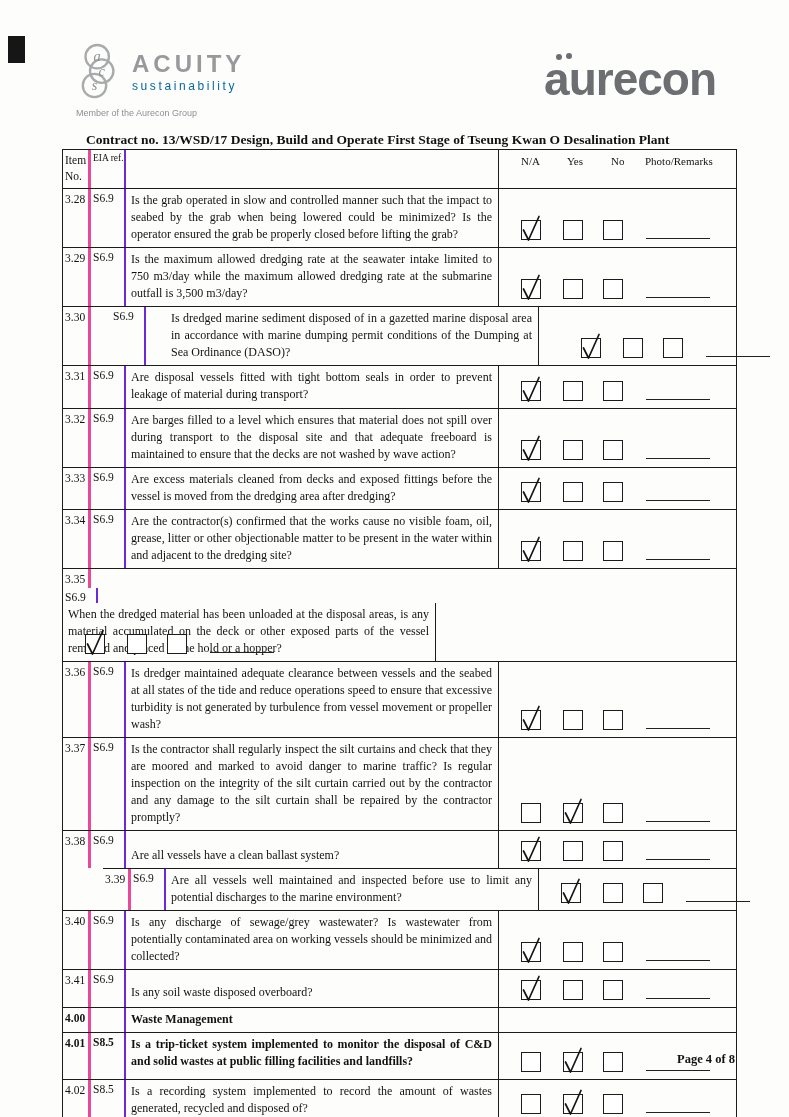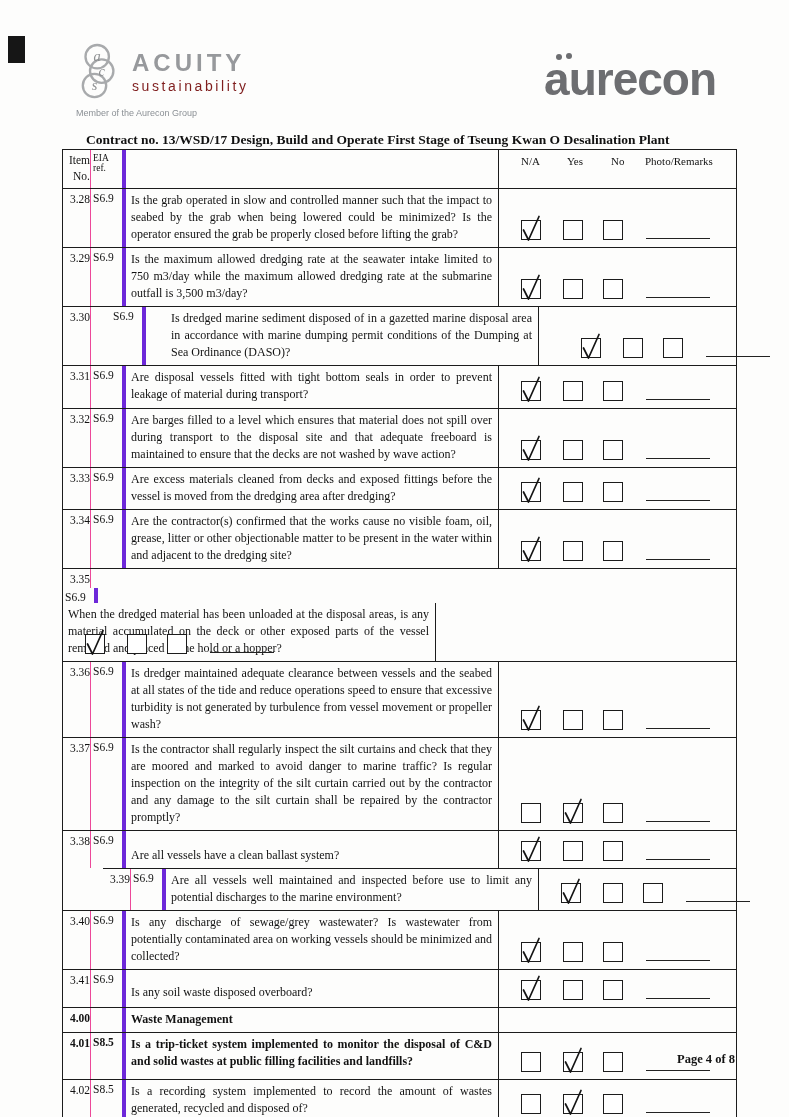--- a/index.html
+++ b/index.html
@@ -16,38 +16,38 @@
   .artifact{position:absolute;left:8px;top:36px;width:17px;height:27px;background:#161616;}
 
   
   .hdr{position:absolute;left:72px;top:42px;width:650px;display:flex;justify-content:space-between;align-items:flex-start;}
   .acuity{display:flex;flex-direction:column;}
   .acuity-top{display:flex;align-items:center;gap:6px;}
   .monogram{width:54px;height:60px;}
   .monogram circle{fill:none;stroke:#a8aaac;stroke-width:2.6;}
   .monogram text{fill:#8e9092;font-family:"Liberation Serif",serif;font-style:italic;font-size:16px;text-anchor:middle;}
   .acuity-name{font-family:"Liberation Sans",sans-serif;font-size:24px;font-weight:bold;color:#97999c;letter-spacing:4px;line-height:1;}
-  .acuity-sub{font-family:"Liberation Sans",sans-serif;font-size:14px;color:#7f1d1d;letter-spacing:2.6px;margin-top:3px;}
+  .acuity-sub{font-family:"Liberation Sans",sans-serif;font-size:12px;color:#0369a1;letter-spacing:2.6px;margin-top:3px;}
   .acuity-tagline{font-family:"Liberation Sans",sans-serif;font-size:9px;color:#8b9095;margin-top:6px;margin-left:4px;}
   .aurecon{position:relative;margin-top:14px;margin-right:6px;font-family:"Liberation Sans",sans-serif;font-size:46px;font-weight:bold;color:#6d6e71;letter-spacing:-1px;line-height:1;}
   .aurecon-dots{position:absolute;top:-2px;left:12px;width:6px;height:6px;border-radius:50%;background:#6d6e71;box-shadow:10px -1px 0 #6d6e71;}
 
   
   .title{position:absolute;left:86px;top:132px;font-size:13.5px;font-weight:bold;white-space:nowrap;}
 
   
   .table{
     position:absolute;left:62px;top:149px;width:673px;
     border:1.3px solid #1c1c1c;
     background:transparent;
   }
   .thead{display:flex;height:38px;}
   .trow{display:flex;border-top:1px solid #1c1c1c;align-items:stretch;}
-  .c-item{width:28px;flex:none;border-right:1px solid #ec4899;box-sizing:border-box;font-size:11.5px;padding:3px 0 0 2px;line-height:1.35;text-align:right;}
-  .c-eia{width:35px;flex:none;border-right:4px solid #6d28d9;box-sizing:border-box;font-size:11.5px;padding:3px 0 0 2px;}
+  .c-item{width:28px;flex:none;border-right:3px solid #ec4899;box-sizing:border-box;font-size:11.5px;padding:3px 0 0 2px;line-height:1.35;}
+  .c-eia{width:35px;flex:none;border-right:2px solid #6d28d9;box-sizing:border-box;font-size:11.5px;padding:3px 0 0 2px;}
   .c-q{width:373px;flex:none;border-right:1px solid #1c1c1c;box-sizing:border-box;font-size:12px;line-height:17px;padding:3px 6px 4px 5px;text-align:justify;}
   .c-zone{flex:1;position:relative;}
   .h-eia{font-size:9.5px;}
   .hl{position:absolute;top:5px;font-size:11px;}
   .hl-na{left:22px;}
   .hl-yes{left:68px;}
   .hl-no{left:112px;}
   .hl-remarks{left:146px;}
 
   .section{font-weight:bold;}

